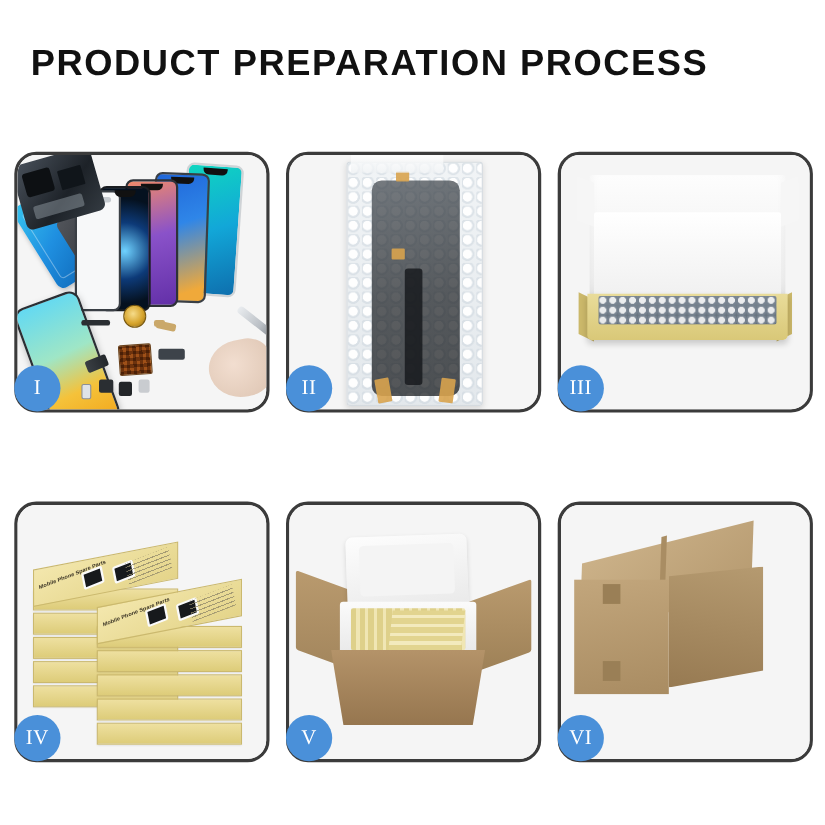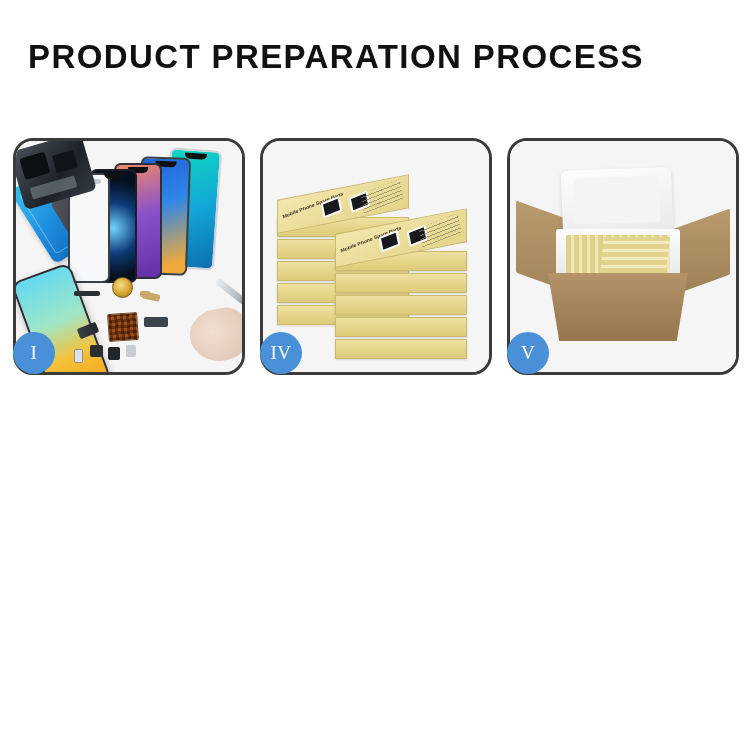--- a/index.html
+++ b/index.html
@@ -408,21 +408,46 @@
         <div class="flex f6"></div>
         <div class="flex f7"></div>
         <div class="flex f8"></div>
         <div class="flex f9"></div>
         <div class="screwdriver"></div>
         <div class="hand"></div>
       </div>
       <div class="badge">I</div>
     </div>
 
-
+    <div class="panel">
+      <div class="panel-inner">
+        <div class="bubble-bag">
+          <div class="bag-screen"></div>
+          <div class="bag-flex"></div>
+          <div class="bag-tape t1"></div>
+          <div class="bag-tape t2"></div>
+          <div class="bag-tape t3"></div>
+          <div class="bag-tape t4"></div>
+        </div>
+        <div class="bag-top"></div>
+      </div>
+      <div class="badge">II</div>
+    </div>
+
+    <div class="panel">
+      <div class="panel-inner">
+        <div class="box3-lid"></div>
+        <div class="box3-foam"></div>
+        <div class="box3-flapL"></div>
+        <div class="box3-flapR"></div>
+        <div class="box3-body"></div>
+        <div class="box3-bubble"></div>
+      </div>
+      <div class="badge">III</div>
+    </div>
 
     <div class="panel">
       <div class="panel-inner">
         <div class="stack">
 
           <div class="sbox" style="left:6px;  top:54px;"></div>
           <div class="sbox" style="left:6px;  top:76px;"></div>
           <div class="sbox" style="left:6px;  top:98px;"></div>
           <div class="sbox" style="left:6px;  top:120px;"></div>
           <div class="sbox" style="left:6px;  top:142px;"></div>
@@ -455,15 +480,25 @@
         <div class="c5-flapR"></div>
         <div class="c5-foam-lid"></div>
         <div class="c5-foam-body"></div>
         <div class="c5-inner"></div>
         <div class="c5-inner2"></div>
         <div class="c5-body"></div>
       </div>
       <div class="badge">V</div>
     </div>
 
+    <div class="panel">
+      <div class="panel-inner">
+        <div class="c6-top"></div>
+        <div class="c6-side"></div>
+        <div class="c6-front"></div>
+        <div class="c6-tape1"></div>
+        <div class="c6-tape2"></div>
+      </div>
+      <div class="badge">VI</div>
+    </div>
 
   </div>
 </div>
 
 </body></html>

